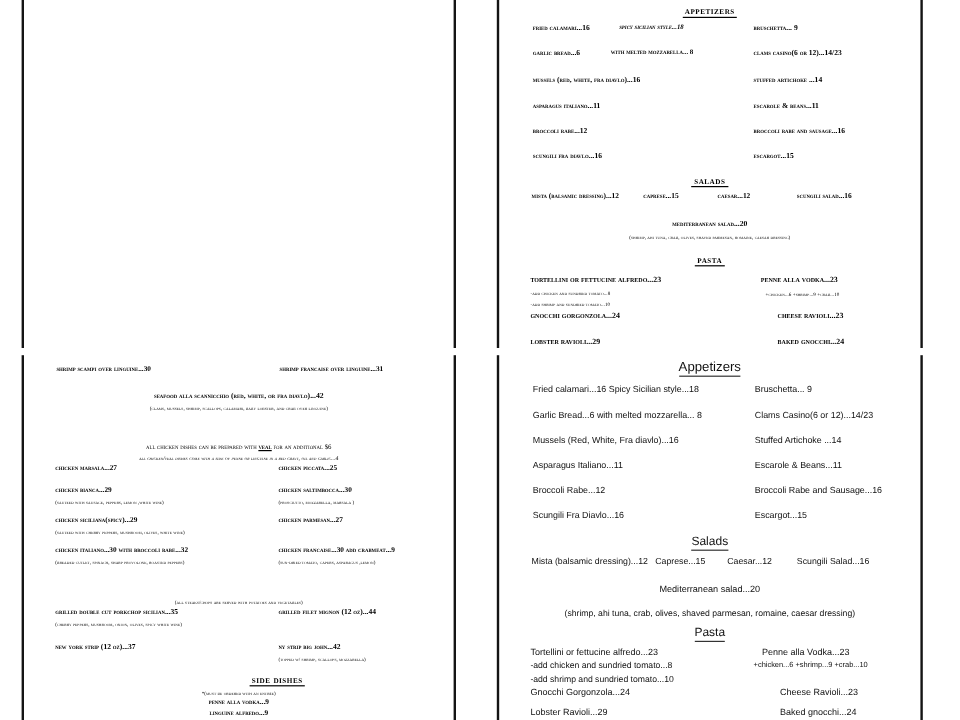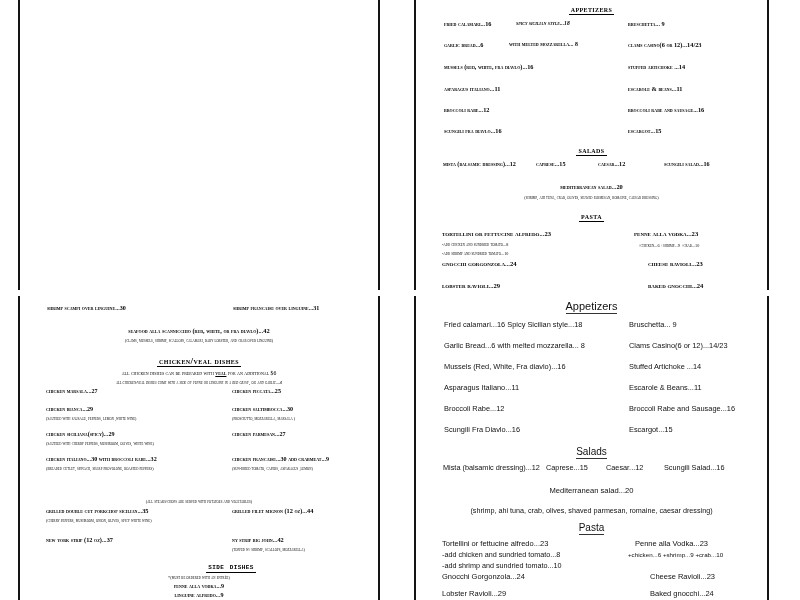--- a/index.html
+++ b/index.html
@@ -206,23 +206,20 @@
   <div class="page-frame" style="left:20px; top:0; width:358px; height:290px;"></div>
 
   <div class="page-frame" style="left:20px; top:296px; width:358px; height:304px;">
 
     <span class="sc" style="position:absolute; left:27px; top:9px; font-size:6.1px; font-weight:700;">Shrimp Scampi over Linguine...30</span>
     <span class="sc" style="position:absolute; left:213px; top:9px; font-size:6.1px; font-weight:700;">Shrimp Francaise over Linguine...31</span>
 
     <div class="sc ctr" style="position:absolute; left:0; top:31px; width:358px; font-size:6.4px; font-weight:700;">Seafood alla Scannicchio (Red, White, or Fra Diavlo)...42</div>
     <div class="sc ctr tiny" style="position:absolute; left:0; top:42px; width:358px;">(clams, mussels, shrimp, scallops, calamari, baby lobster, and crab over linguine)</div>
 
-    <div class="sec-head" style="position:absolute; left:0; top:60px; width:358px; font-size:9.2px;">
-      <span class="inner">Chicken/Veal Dishes</span>
-    </div>
 
     <div class="sc ctr" style="position:absolute; left:0; top:74px; width:358px; font-size:5.7px;">
       <span>All chicken dishes can be prepared with </span><span class="ul" style="font-weight:700;">veal</span><span> for an additional $6</span>
     </div>
     <div class="sc ctr ital tiny" style="position:absolute; left:0; top:84px; width:358px; font-size:4.8px;">All chicken/veal dishes come with a side of penne or linguine in a red gravy, Oil and Garlic...4</div>
 
     <span class="sc" style="position:absolute; left:26px; top:92px; font-size:6.1px; font-weight:700;">Chicken Marsala...27</span>
     <span class="sc" style="position:absolute; left:212px; top:92px; font-size:6.1px; font-weight:700;">Chicken Piccata...25</span>
 
     <span class="sc" style="position:absolute; left:26px; top:110px; font-size:6.1px; font-weight:700;">Chicken Bianca...29</span>
@@ -242,21 +239,21 @@
     <div class="sc ctr tiny" style="position:absolute; left:0; top:203px; width:358px;">(all steaks/chops are served with potatoes and vegetables)</div>
 
     <span class="sc" style="position:absolute; left:26px; top:211px; font-size:6.3px; font-weight:700;">Grilled Double Cut Porkchop Sicilian...35</span>
     <span class="sc tiny" style="position:absolute; left:26px; top:222px;">(cherry peppers, mushroom, onion, olives, spicy white wine)</span>
     <span class="sc" style="position:absolute; left:212px; top:211px; font-size:6.3px; font-weight:700;">Grilled Filet Mignon (12 oz)...44</span>
 
     <span class="sc" style="position:absolute; left:26px; top:240px; font-size:6.3px; font-weight:700;">New York Strip (12 oz)...37</span>
     <span class="sc" style="position:absolute; left:212px; top:240px; font-size:6.3px; font-weight:700;">NY Strip Big John...42</span>
     <span class="sc tiny" style="position:absolute; left:212px; top:251px;">(topped w/ Shrimp, scallops, mozzarella)</span>
 
-    <div class="sec-head" style="position:absolute; left:0; top:266px; width:422px; font-size:8.4px;font-family:Liberation Mono, monospace;">
+    <div class="sec-head" style="position:absolute; left:0; top:266px; width:422px; font-size:8.4px;">
       <span class="inner">Side dishes</span>
     </div>
     <div class="sc ctr tiny" style="position:absolute; left:0; top:279px; width:358px;">*(must be ordered with an entrée)</div>
     <div class="sc ctr" style="position:absolute; left:0; top:287px; width:358px; font-size:6.1px; font-weight:700;">Penne alla Vodka...9</div>
     <div class="sc ctr" style="position:absolute; left:0; top:296px; width:358px; font-size:6.1px; font-weight:700;">Linguine Alfredo...9</div>
   </div>
 
 </div>
 
 </body></html>

